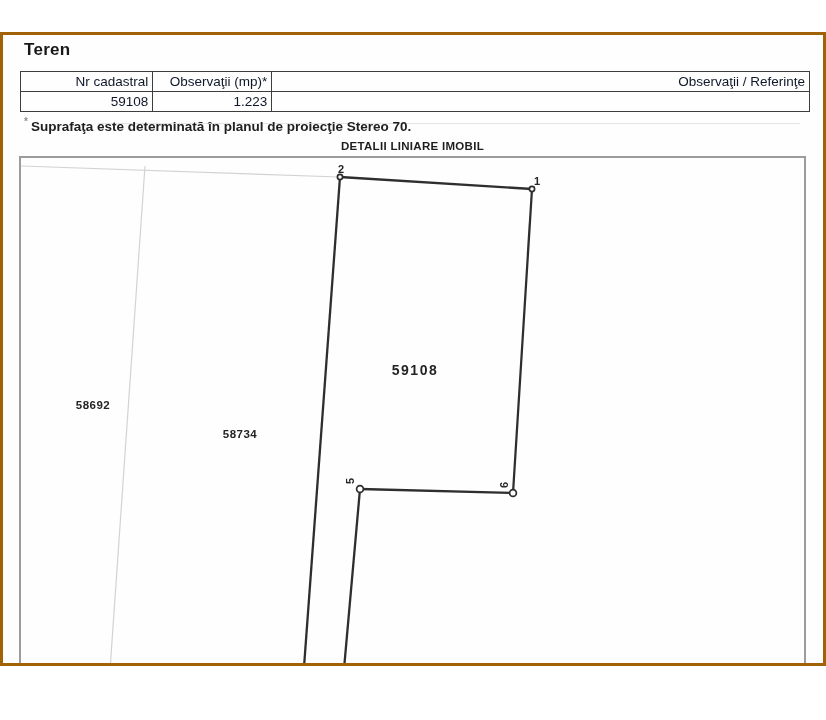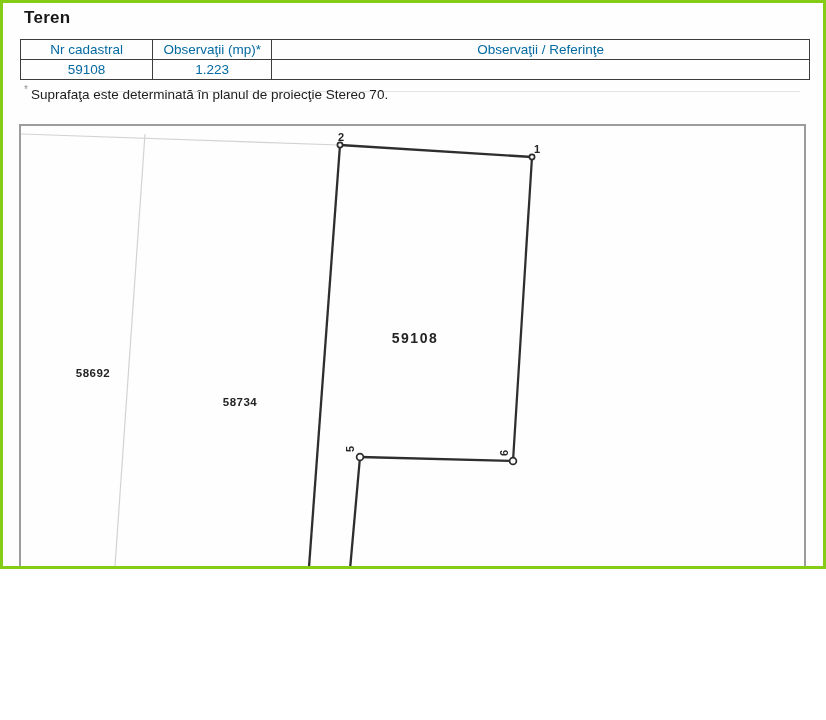--- a/index.html
+++ b/index.html
@@ -1,40 +1,40 @@
 <!DOCTYPE html>
 <html><head>
 <meta charset="utf-8">
 <style>
   html,body{margin:0;padding:0;background:#ffffff;}
   .page{
-    position:relative;width:826px;height:569px;box-sizing:border-box;
-    border:3px solid #84cc16;background:#fefefe;overflow:hidden;
-    font-family:"Liberation Sans",sans-serif;color:#1c1c1c;
+    position:relative;width:826px;height:634px;box-sizing:border-box;
+    border:3px solid #a16207;background:#fefefe;overflow:hidden;
+    font-family:"Liberation Sans",sans-serif;color:#1c1c1c;margin-top:32px;
   }
   .doc-title{
     position:absolute;top:5px;left:21px;margin:0;
     font-size:17px;font-weight:bold;letter-spacing:.3px;color:#181818;
   }
   .cad-table{
     position:absolute;top:36px;left:17px;width:790px;
     border-collapse:collapse;table-layout:fixed;
   }
   .cad-table th,.cad-table td{
     border:1.6px solid #3d3d3d;height:19px;padding:0 4px;
-    font-size:13.5px;font-weight:normal;text-align:center;color:#0369a1;
+    font-size:13.5px;font-weight:normal;text-align:right;color:#0f172a;
     overflow:hidden;white-space:nowrap;
   }
   .col-nr{width:131px;} .col-sup{width:118px;} .col-obs{width:533px;}
   .scan-artifact{
     position:absolute;top:88px;left:95px;width:702px;height:1px;
     background:#e4e4e4;
   }
   .footnote{
-    position:absolute;top:81px;left:21px;margin:0;font-size:13.5px;color:#202020;
+    position:absolute;top:81px;left:21px;margin:0;font-size:13.5px;color:#202020;font-weight:bold;
   }
   .footnote .fn-marker{
     color:#909090;font-size:10px;vertical-align:super;margin-right:3px;
   }
   .plan-title{
     position:absolute;top:105px;left:16px;width:787px;margin:0;
     text-align:center;font-size:11.5px;font-weight:bold;letter-spacing:.3px;color:#1d1d1d;
   }
   .plan-box{
     position:absolute;top:121px;left:16px;width:787px;height:572px;
@@ -76,20 +76,21 @@
         <td>1.223</td>
         <td></td>
       </tr>
     </tbody>
   </table>
 
   <div class="scan-artifact"></div>
 
   <p class="footnote"><span class="fn-marker">*</span><span>Suprafaţa este determinată în planul de proiecţie Stereo 70.</span></p>
 
+  <div class="plan-title">DETALII LINIARE IMOBIL</div>
 
   <div class="plan-box">
     <svg class="plan-svg" viewBox="0 0 783 568">
 
       <line class="faint" x1="0" y1="8" x2="319" y2="19"></line>
       <line class="faint" x1="124" y1="8" x2="87" y2="541"></line>
       <line class="faint" x1="0" y1="534" x2="280" y2="550"></line>
 
       <line class="edge" x1="319" y1="19" x2="511" y2="31"></line>
       <line class="edge" x1="511" y1="31" x2="492" y2="335"></line>

